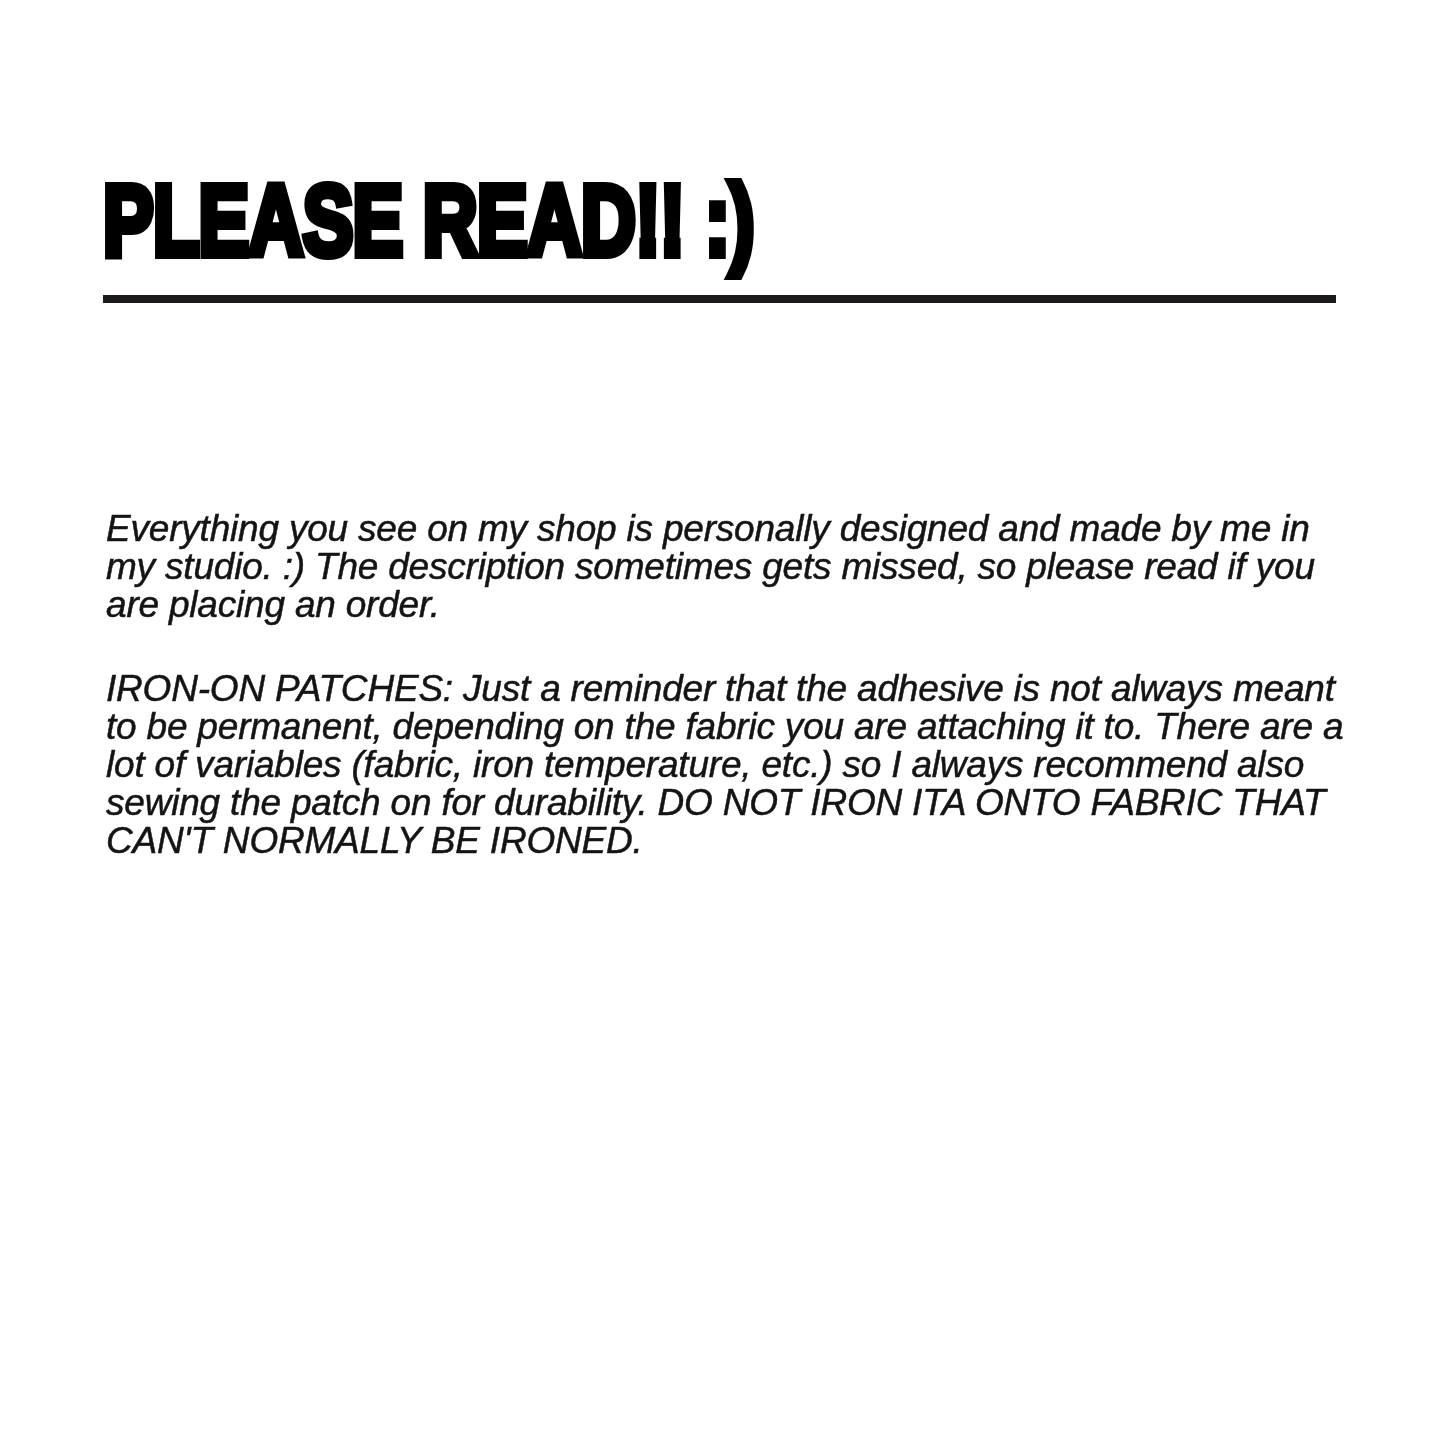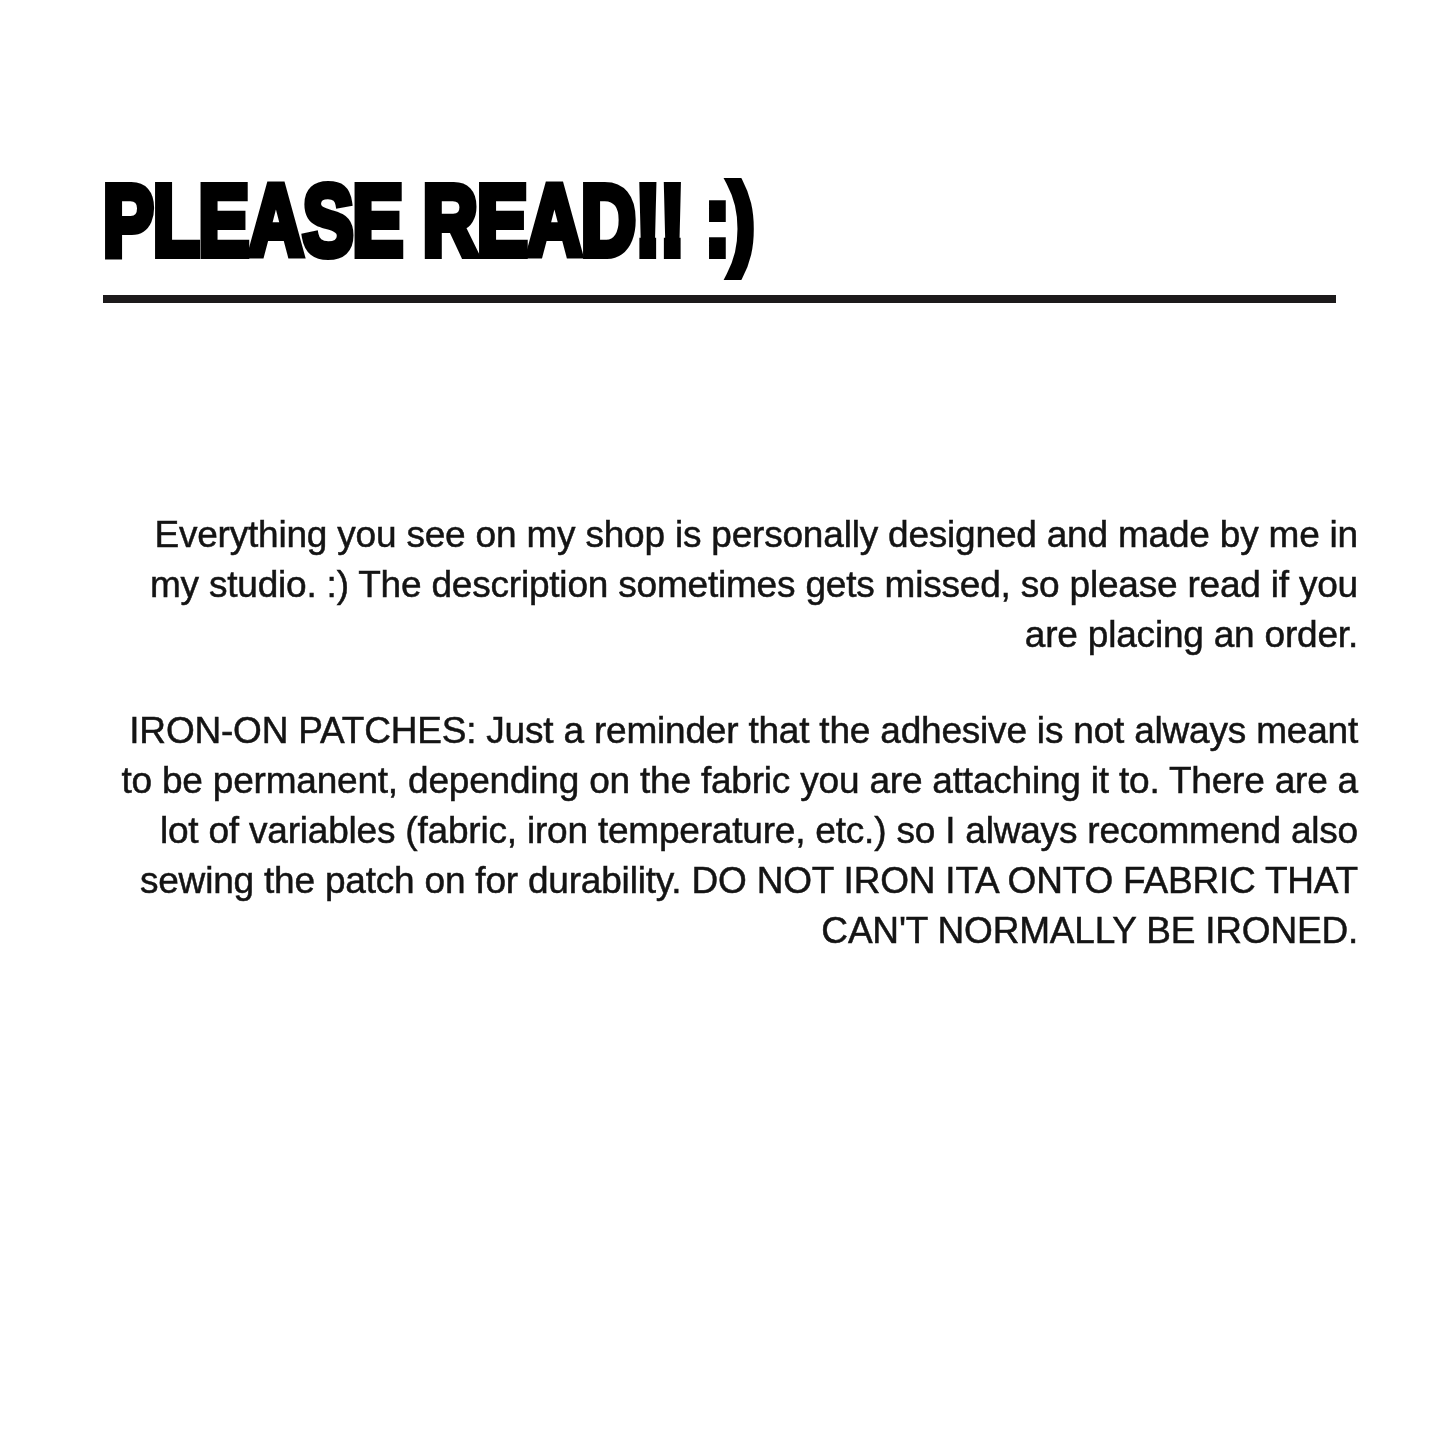--- a/index.html
+++ b/index.html
@@ -7,21 +7,20 @@
     padding: 0;
     background: #ffffff;
   }
   .page {
     position: relative;
     width: 1445px;
     height: 1172px;
     background: var(--page-bg, #ffffff);
     overflow: hidden;
     font-family: "Liberation Sans", sans-serif;
-    text-align: right;
   }
   .title {
     position: absolute;
     left: 103px;
     top: 170px;
     margin: 0;
     font-size: 100px;
     line-height: 1;
     font-weight: bold;
     color: var(--title-color, #000000);
@@ -38,23 +37,24 @@
     width: 1233px;
     height: 8px;
     background: var(--divider-color, #1d1a1b);
   }
   .content {
     position: absolute;
     left: 106px;
     top: 510px;
     width: 1252px;
     font-size: 37px;
-    line-height: 50px;
+    line-height: 38px;
     letter-spacing: -0.2px;
     color: var(--body-color, #141414);
+    font-style: italic;
     -webkit-text-stroke: 0.5px var(--body-color, #141414);
   }
   .content p {
     margin: 0 0 46px 0;
   }
   .content p:last-child {
     margin-bottom: 0;
   }
 </style>
 </head>

